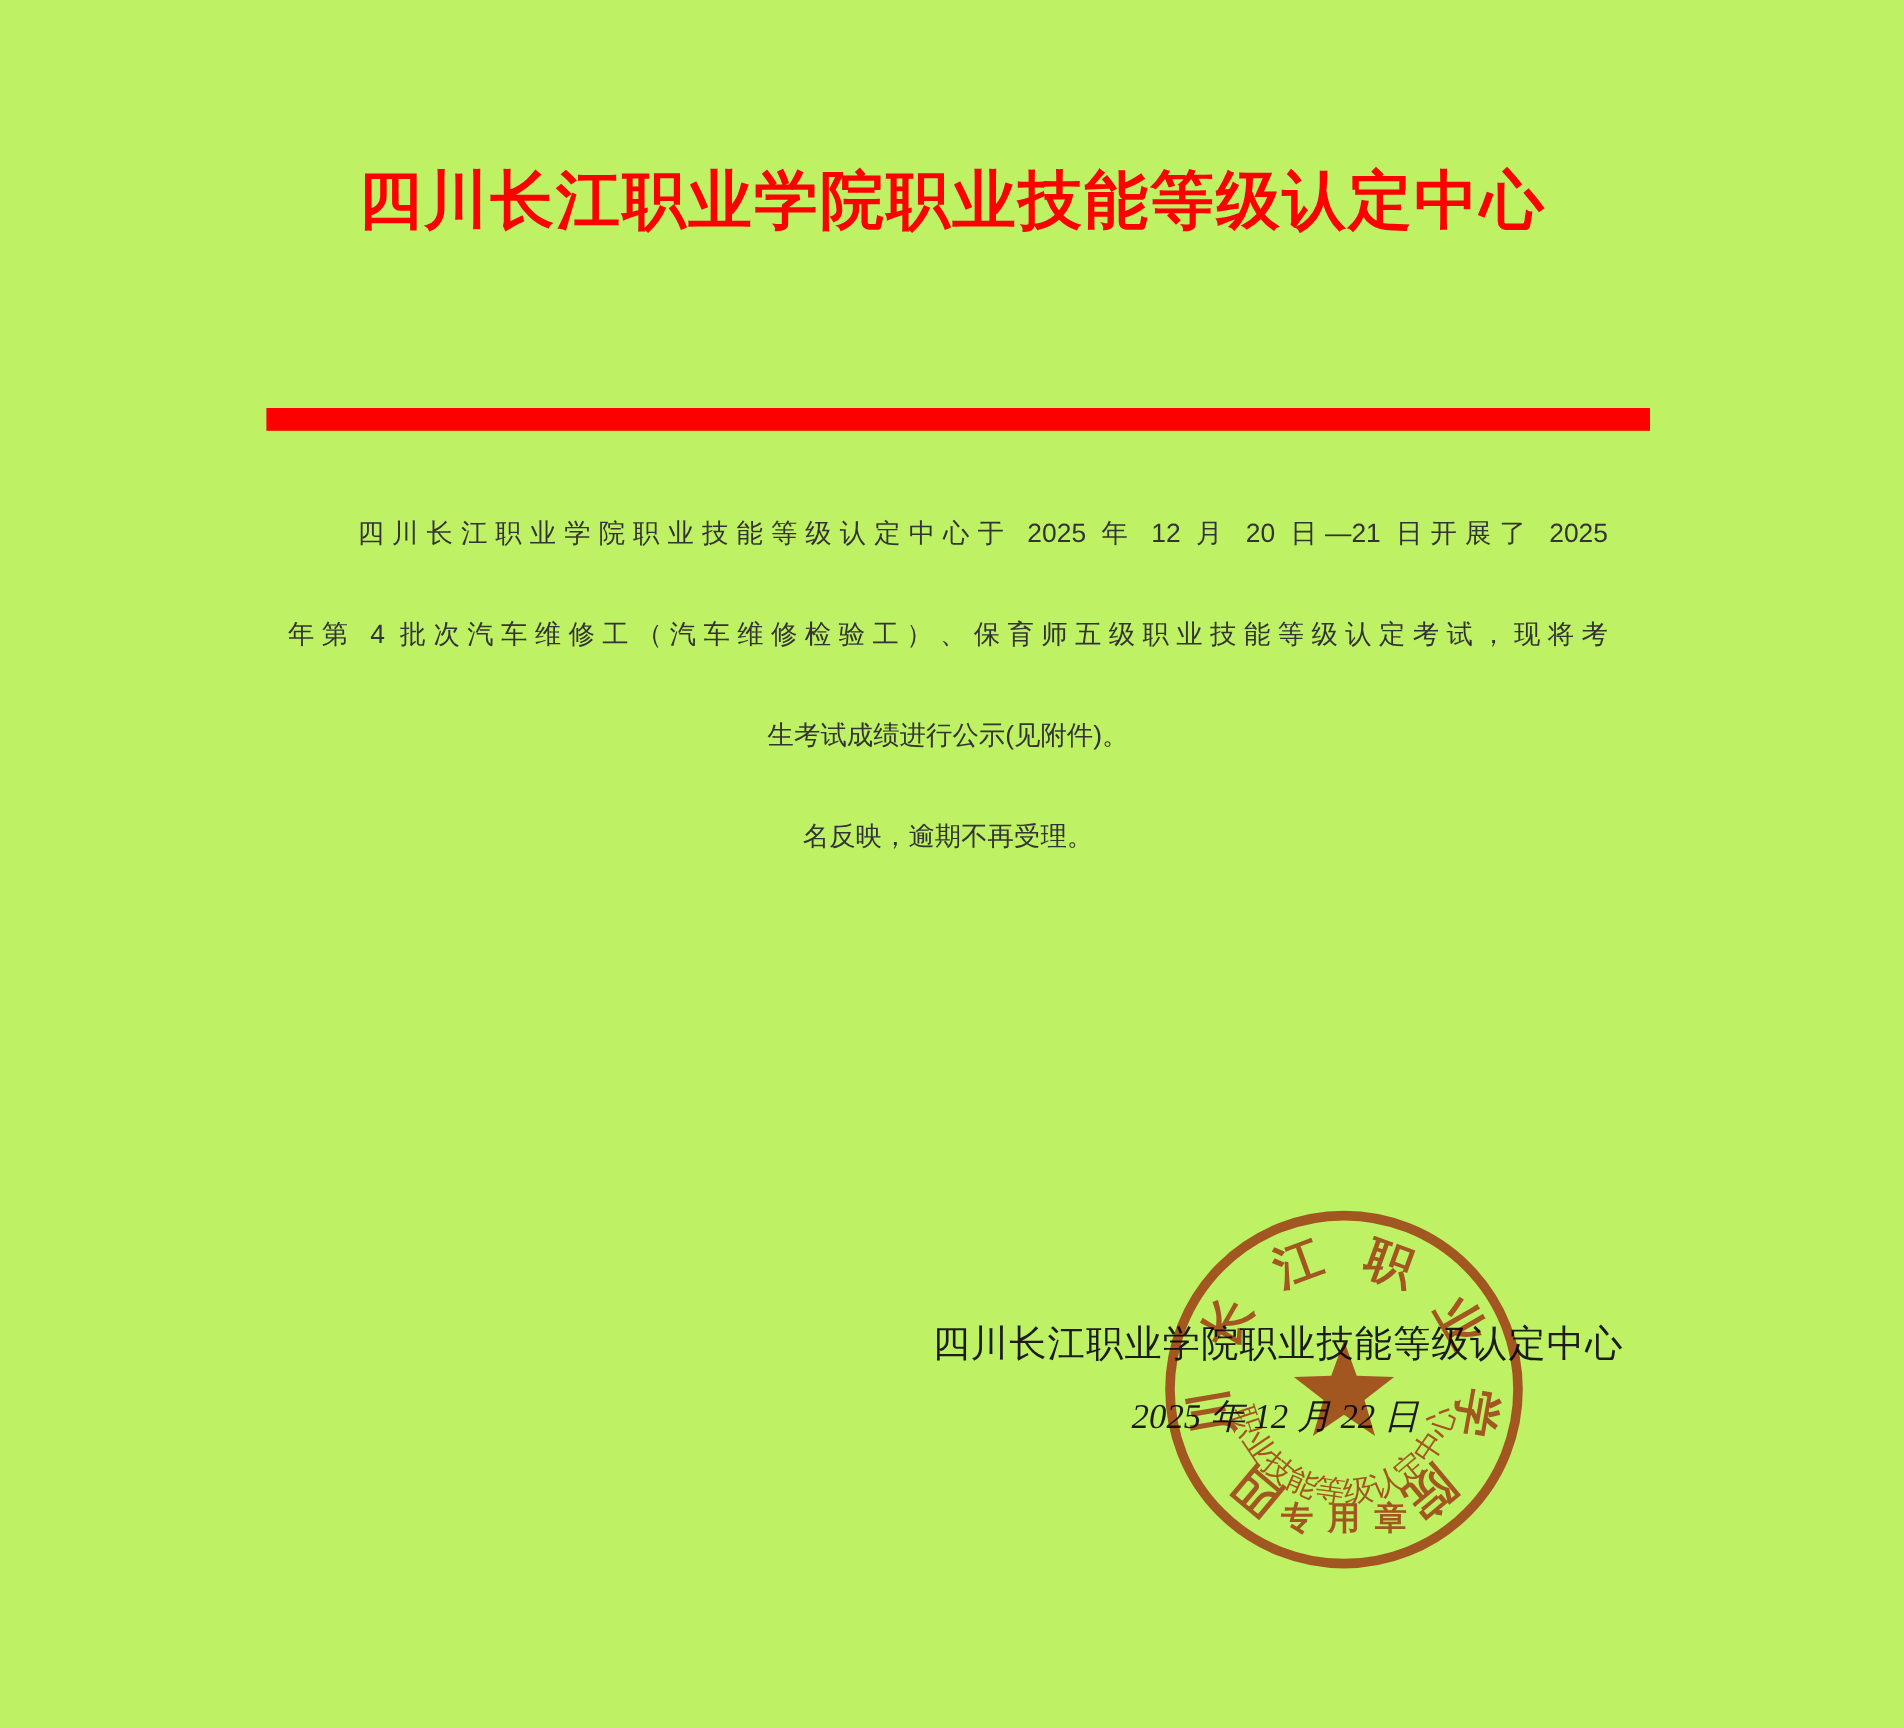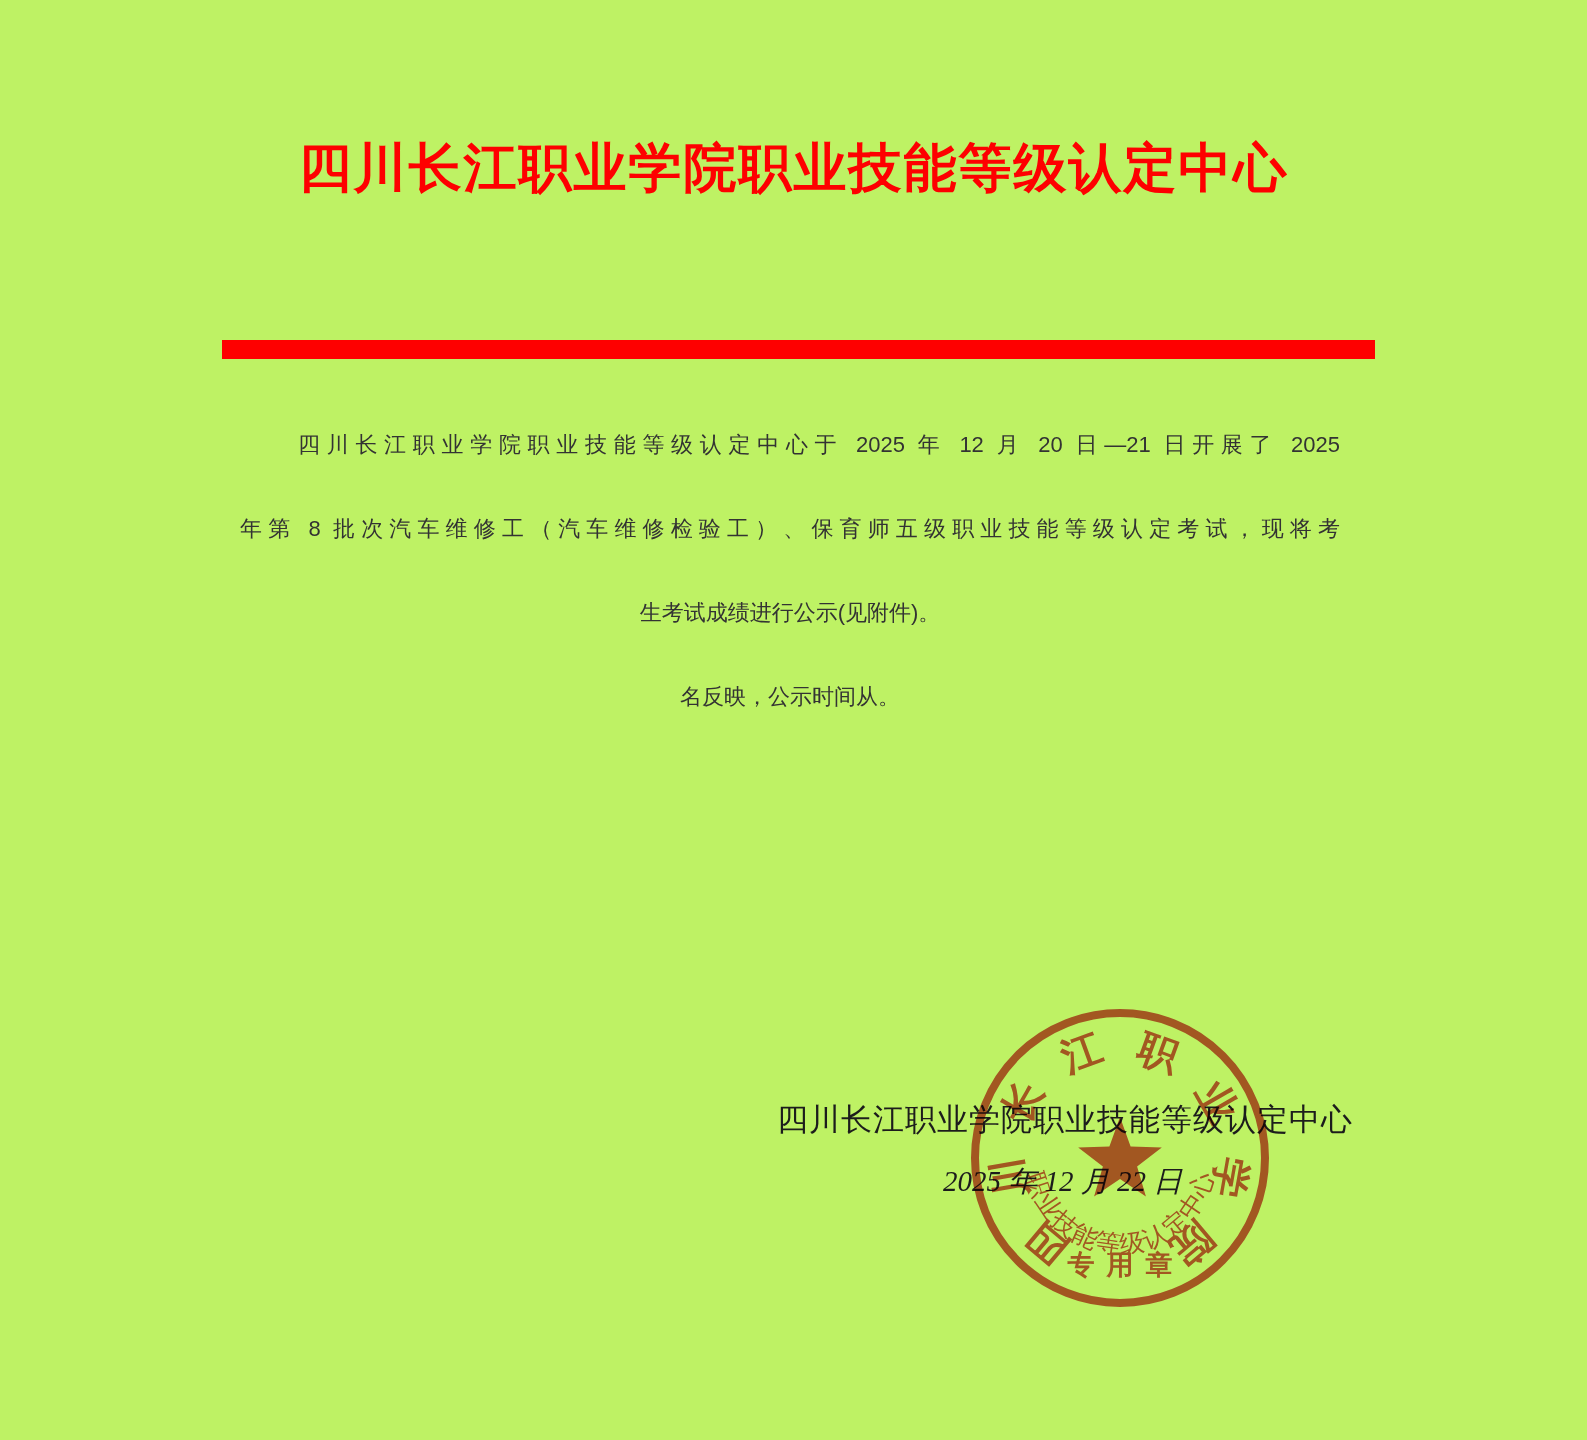--- a/index.html
+++ b/index.html
@@ -94,23 +94,23 @@
 <body>
 
 <div class="page">
 
   <h1 class="title l1">四川长江职业学院职业技能等级认定中心</h1>
 
   <div class="red-bar"></div>
 
   <div class="docbody">
     <div class="line indent full">四川长江职业学院职业技能等级认定中心于 2025 年 12 月 20 日—21 日开展了 2025</div>
-    <div class="line full">年第 8 批次汽车维修工（汽车维修检验工）、保育师五级职业技能等级认定考试，现将考</div>
+    <div class="line full">年第 4 批次汽车维修工（汽车维修检验工）、保育师五级职业技能等级认定考试，现将考</div>
     <div class="line">生考试成绩进行公示(见附件)。</div>
-    <div class="line">名反映，公示时间从。</div>
+    <div class="line">名反映，逾期不再受理。</div>
   </div>
 
   <div class="sig-org">四川长江职业学院职业技能等级认定中心</div>
   <div class="sig-date">2025 年 12 月 22 日</div>
 
   <svg class="stamp" viewBox="0 0 310 310" xmlns="http://www.w3.org/2000/svg" aria-hidden="true">
     <circle class="ring" cx="155" cy="155" r="145"></circle>
     <g id="stamp-outer-text">
         <text x="155" y="43" text-anchor="middle" dominant-baseline="central" class="outer-ch" transform="rotate(-140 155 155)">四</text>
         <text x="155" y="43" text-anchor="middle" dominant-baseline="central" class="outer-ch" transform="rotate(-100 155 155)">川</text>

